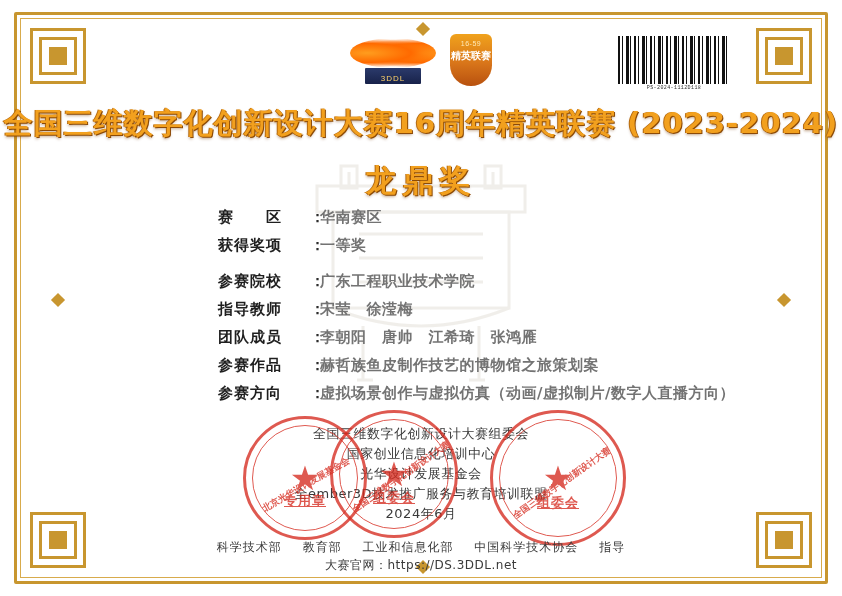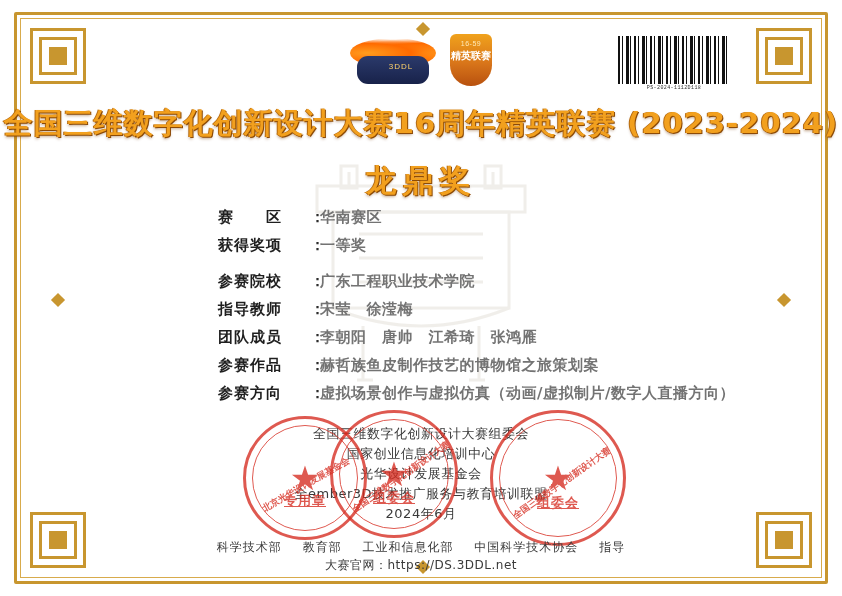--- a/index.html
+++ b/index.html
@@ -110,29 +110,28 @@
     width: 86px; height: 30px;
     top: 4px;
     background:
       radial-gradient(ellipse at 20% 50%, #ff9d1e 0%, #ff6a00 45%, rgba(255,106,0,0) 70%),
       radial-gradient(ellipse at 80% 50%, #ff9d1e 0%, #ff6a00 45%, rgba(255,106,0,0) 70%);
     border-radius: 50%;
   }
   .logo-phoenix .core {
     position: absolute;
     bottom: 2px;
-    width: 56px; height: 28px;
+    width: 56px; height: 16px;
     background: linear-gradient(180deg,#2b3a6b,#18224a);
-    border-radius: 11px;
+    border-radius: 1px;
     color: #ffd36b;
     font-size: 8px;
     line-height: 22px;
     text-align: center;
     letter-spacing: 1px;
-    padding-left: 16px;
   }
   .logo-shield {
     width: 42px; height: 52px;
     background: linear-gradient(180deg,#f0a21c 0%, #d9761a 55%, #b8510f 100%);
     border-radius: 6px 6px 50% 50%/6px 6px 40% 40%;
     position: relative;
     color: #fff;
     text-align: center;
   }
   .logo-shield .sh-top {

